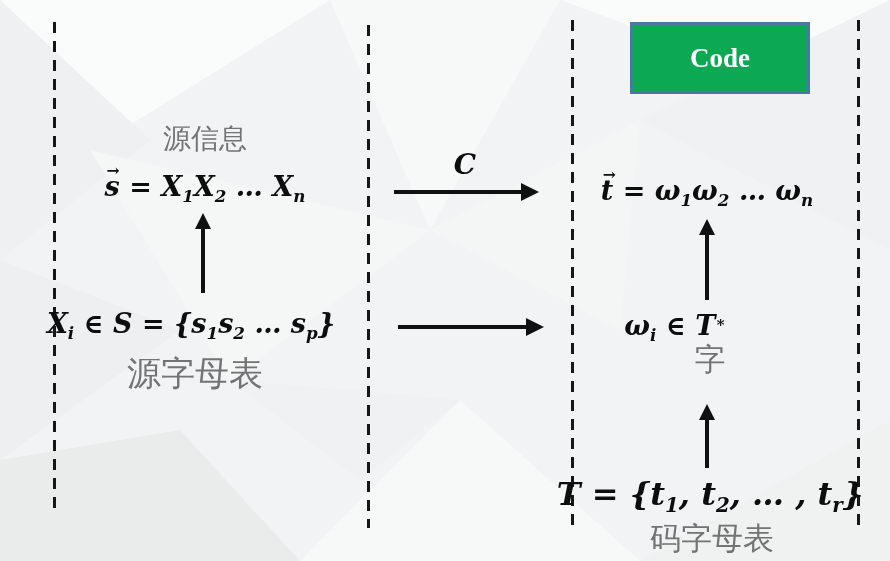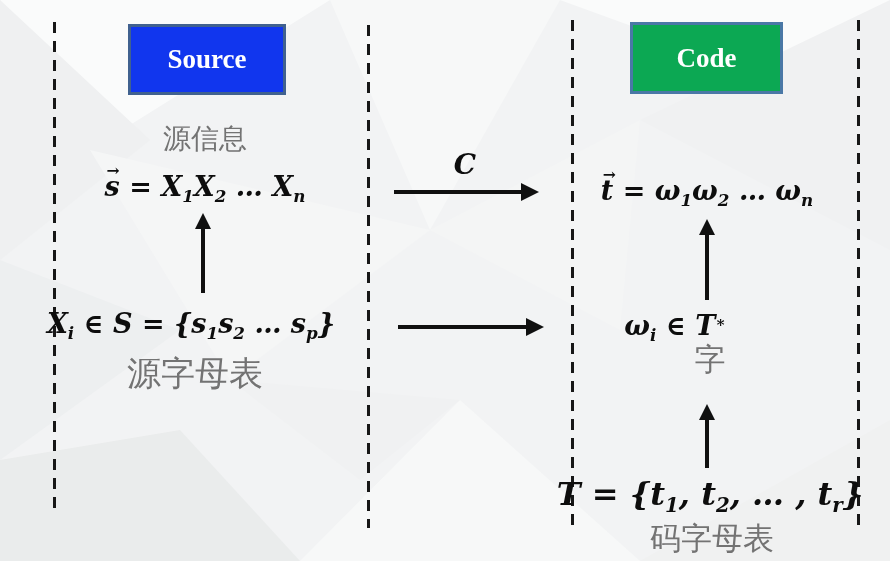--- a/index.html
+++ b/index.html
@@ -73,24 +73,21 @@
     <polygon points="640,561 890,561 890,420" fill="#f0f1f1"></polygon>
     <polygon points="430,230 640,120 620,330" fill="#f4f5f5"></polygon>
     <polygon points="230,380 460,400 360,480" fill="#f0f1f2"></polygon>
   </svg>
 
   <div class="dash" style="left:53px; top:22px; height:491px;"></div>
   <div class="dash" style="left:367px; top:25px; height:503px;"></div>
   <div class="dash" style="left:571px; top:20px; height:508px;"></div>
   <div class="dash" style="left:857px; top:20px; height:509px;"></div>
 
-  <div class="box source-box" style="left:128px; top:24px; width:158px; height:71px;">
-    <span>Source</span>
-  </div>
-  <div class="box code-box" style="left:630px; top:22px; width:153px; height:72px;">
+  <div class="box code-box" style="left:630px; top:22px; width:180px; height:72px;">
     <span>Code</span>
   </div>
 
   <div class="cn" style="left:205px; top:123px;">源信息</div>
   <div class="math" style="left:205px; top:171px;"><span class="vec"><span class="vec-arrow">→</span>s</span> = X<sub>1</sub>X<sub>2</sub> … X<sub>n</sub></div>
   <div class="v-arrow" style="left:201px; top:228px; height:65px;"></div>
   <div class="math" style="left:191px; top:308px;">X<sub>i</sub> ∈ S = {s<sub>1</sub>s<sub>2</sub> … s<sub>p</sub>}</div>
   <div class="cn" style="left:195px; top:354px; font-size:34px;">源字母表</div>
 
   <div class="math" style="left:465px; top:148px; font-size:28px;">C</div>

